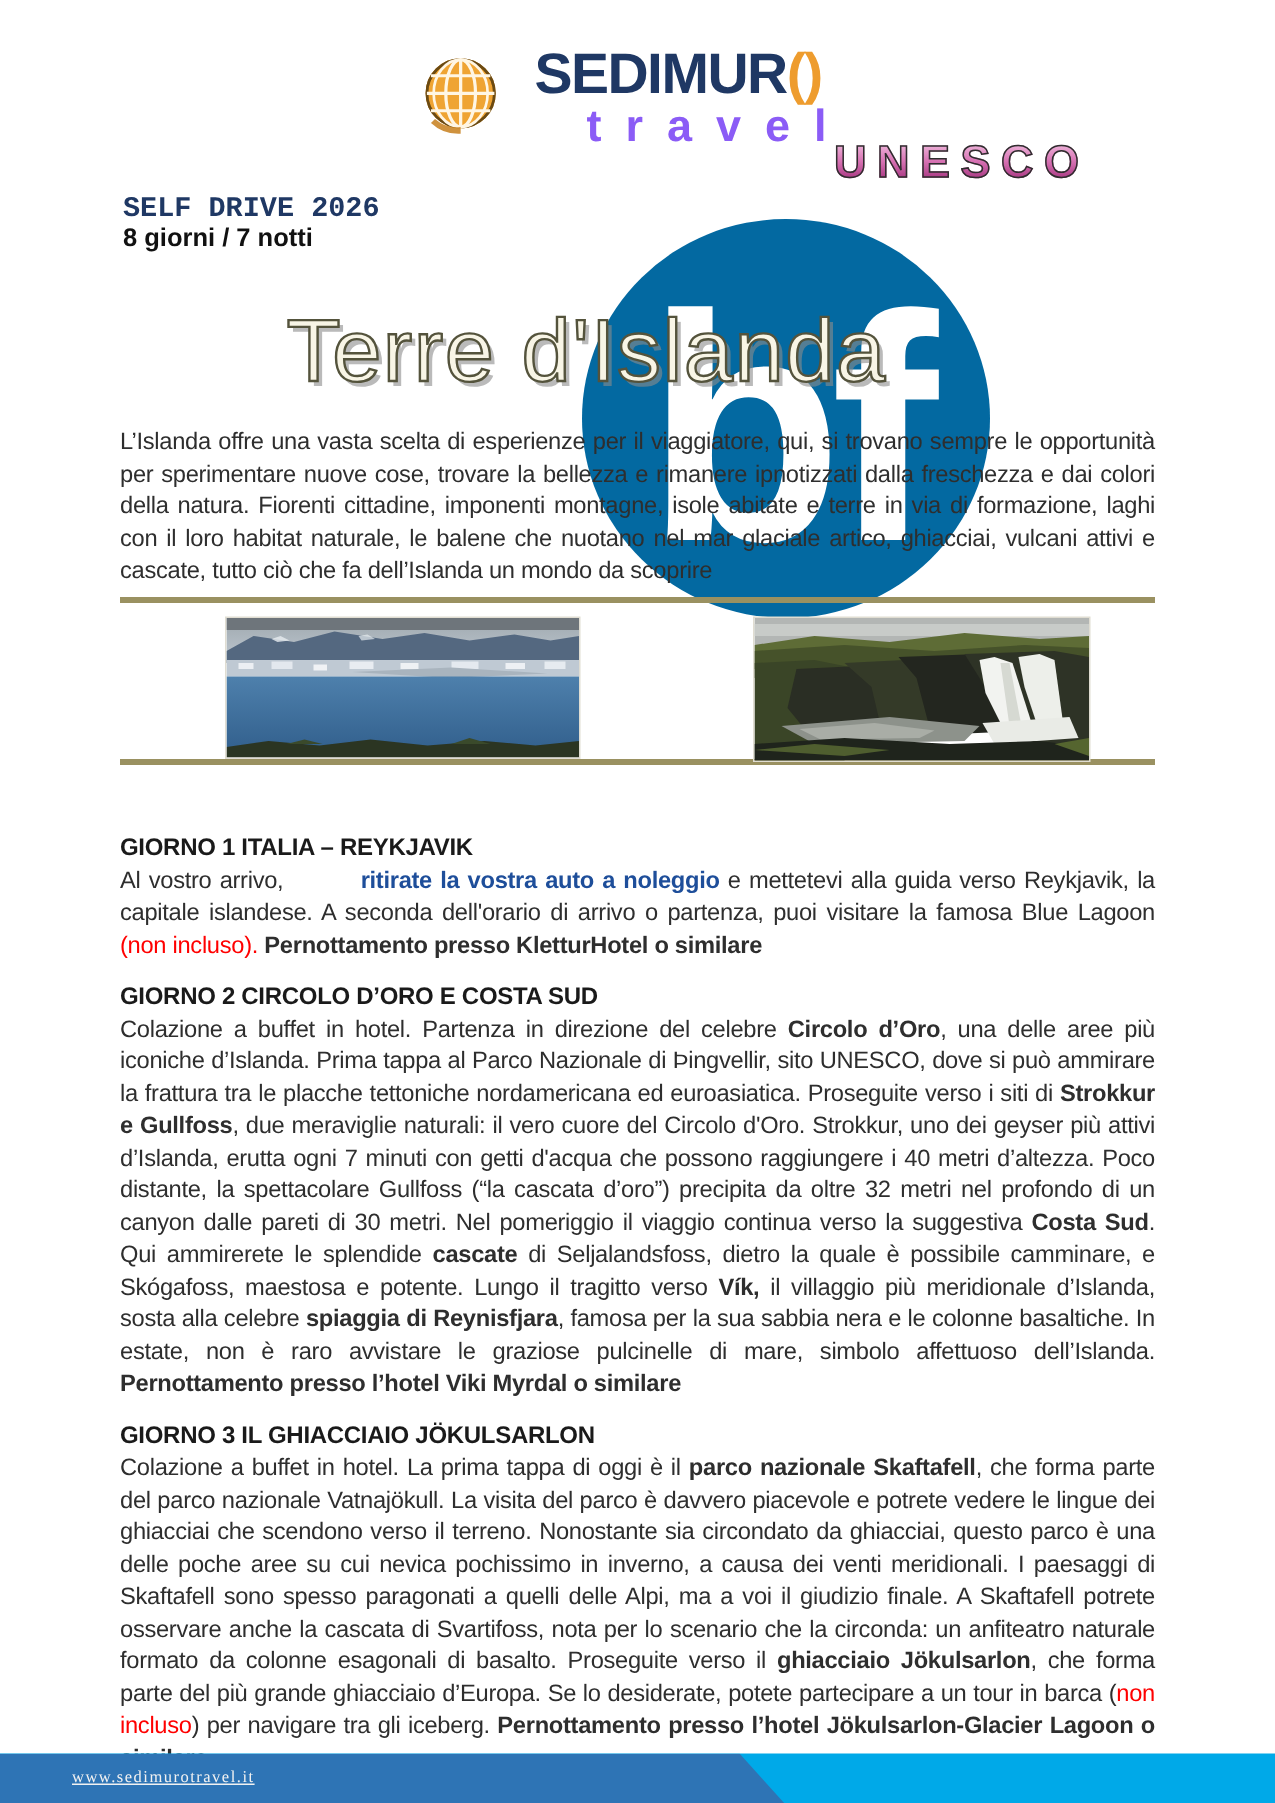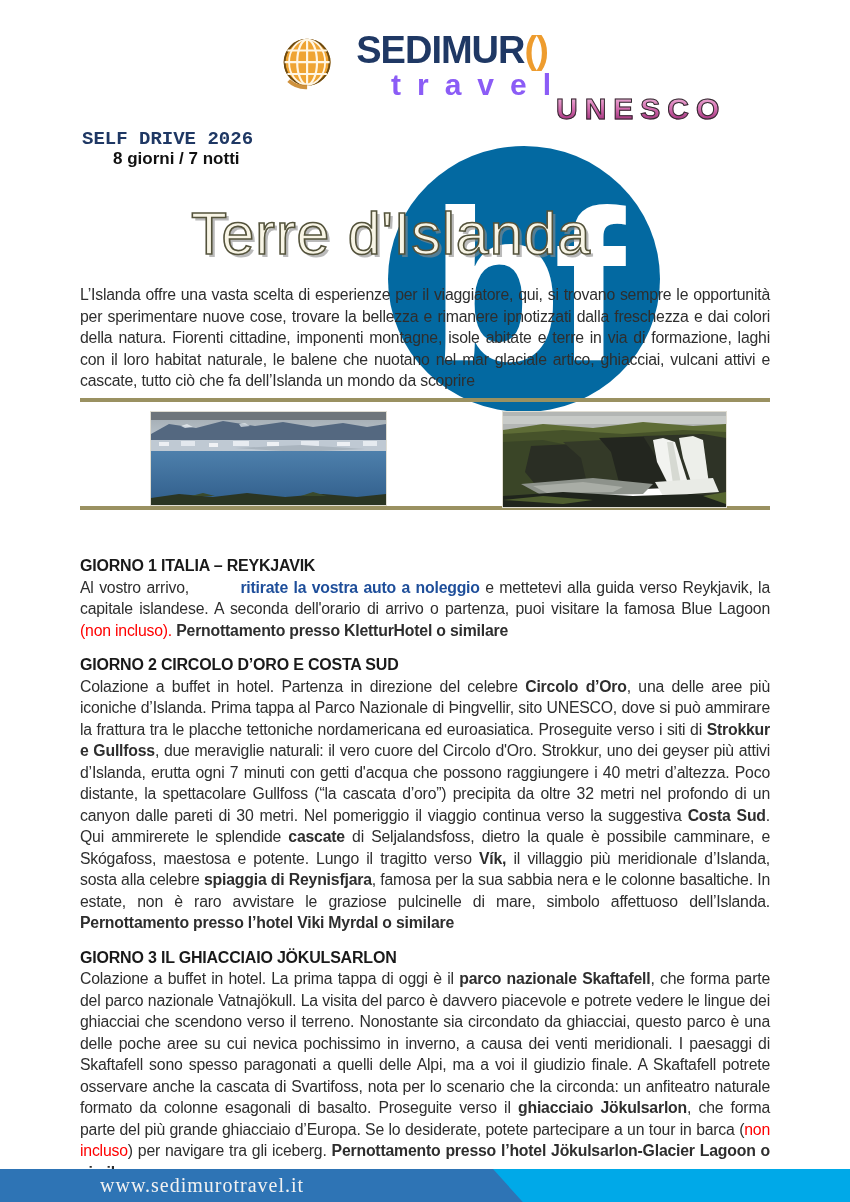--- a/index.html
+++ b/index.html
@@ -43,21 +43,21 @@
   .islanda{
     left:556px;top:92px;
     font-size:30px;font-weight:bold;letter-spacing:7px;
     color:#B0298A;
     background:linear-gradient(180deg,#F5CBE7 0%,#D873B4 45%,#8E1767 100%);
     -webkit-background-clip:text;background-clip:text;
     -webkit-text-fill-color:transparent;
     -webkit-text-stroke:1px #2e2e2e;
   }
   .program{left:82px;top:128px;font-size:19px;font-weight:bold;color:#1F3864;font-family:Liberation Mono, monospace;}
-  .duration{left:82px;top:149px;font-size:17px;font-weight:bold;color:#111111;margin-left:31px;}
+  .duration{left:82px;top:149px;font-size:17px;font-weight:bold;color:#111111;}
 
   
   .main-title{
     left:0;top:200px;width:782px;margin:0;text-align:center;
     font-size:59px;font-weight:400;letter-spacing:1px;
     color:#F8F5E6;
     -webkit-text-stroke:1.6px #54533C;
     text-shadow:3px 3px 0 rgba(140,140,140,.6);
   }
 
@@ -94,23 +94,23 @@
   .footer{
     left:0;bottom:0;width:850px;height:33px;
     background:#00A9E8;
   }
   .footer .left-tone{
     position:absolute;left:0;top:0;width:100%;height:100%;
     background:#2E74B5;
     clip-path:polygon(0 0,58% 0,61.5% 100%,0 100%);
   }
   .footer .url{
-    position:relative;display:inline-block;padding-left:100px;
+    position:relative;display:inline-block;padding-left:48px;
     font-family:"Liberation Serif",serif;
-    font-size:20px;color:#F2F2F2;line-height:32px;letter-spacing:1px;
+    font-size:11px;color:#F2F2F2;line-height:32px;letter-spacing:1px;text-decoration:underline;
   }
 </style>
 </head>
 <body>
 
 <div class="page">
 
   <div class="watermark">
     <span>bf</span>
   </div>

